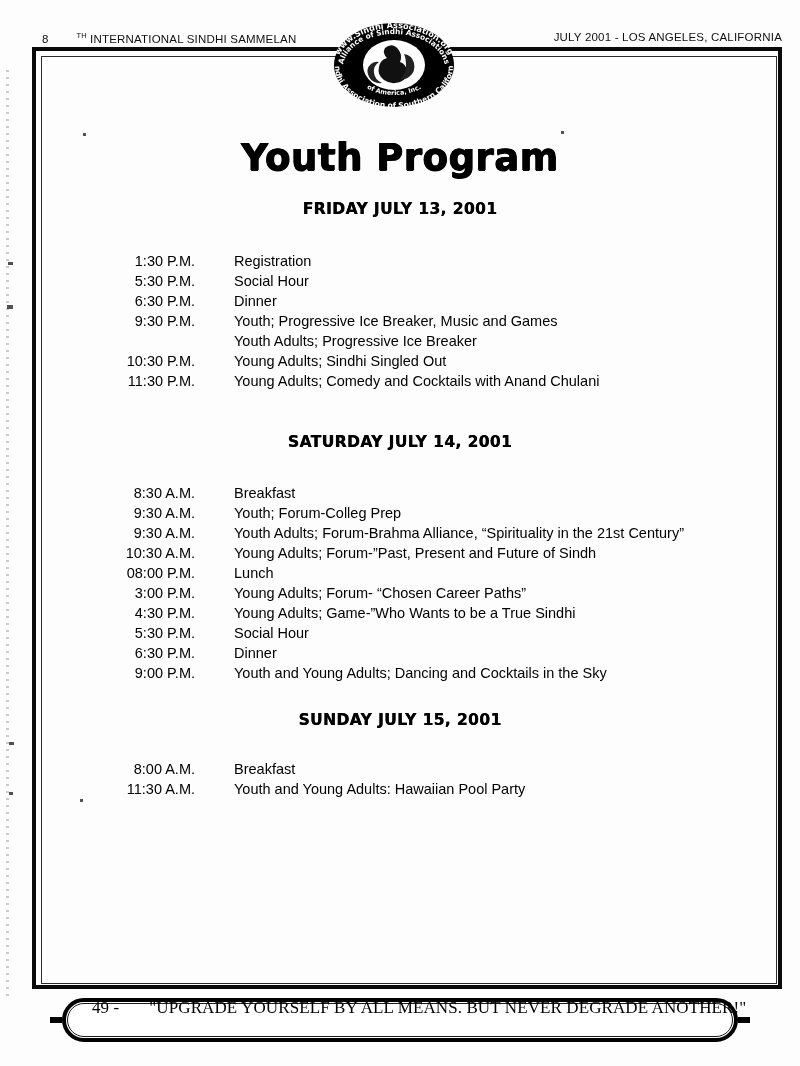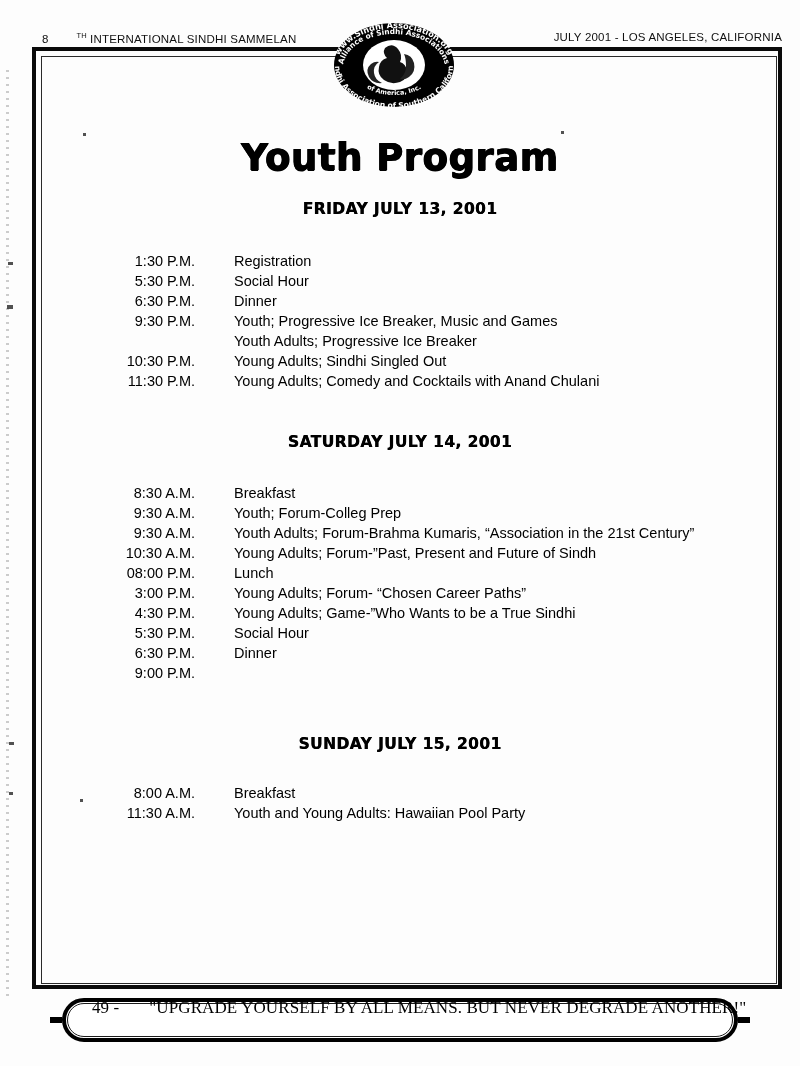--- a/index.html
+++ b/index.html
@@ -133,21 +133,21 @@
   }
   .row .desc {
     margin-left: 39px;
   }
 
   
   .day-block.friday   .day-heading { margin-bottom: 12px; }
   .day-block.friday   .rows        { margin-top: 33px; }
   .day-block.saturday .day-heading { margin-top: 42px; }
   .day-block.saturday .rows        { margin-top: 32px; }
-  .day-block.sunday   .day-heading { margin-top: 52px; text-align: center; }
+  .day-block.sunday   .day-heading { margin-top: 28px; text-align: center; }
   .day-block.sunday   .rows        { margin-top: 30px; }
 
   
   .footer {
     position: absolute;
     left: 62px;
     top: 998px;
     width: 676px;
     height: 44px;
     z-index: 7;
@@ -306,21 +306,21 @@
         <div class="row">
           <span class="time">8:30 A.M.</span>
           <span class="desc">Breakfast</span>
         </div>
         <div class="row">
           <span class="time">9:30 A.M.</span>
           <span class="desc">Youth; Forum-Colleg Prep</span>
         </div>
         <div class="row">
           <span class="time">9:30 A.M.</span>
-          <span class="desc">Youth Adults; Forum-Brahma Kumaris, “Association in the 21st Century”</span>
+          <span class="desc">Youth Adults; Forum-Brahma Alliance, “Spirituality in the 21st Century”</span>
         </div>
         <div class="row">
           <span class="time">10:30 A.M.</span>
           <span class="desc">Young Adults; Forum-”Past, Present and Future of Sindh</span>
         </div>
         <div class="row">
           <span class="time">08:00 P.M.</span>
           <span class="desc">Lunch</span>
         </div>
         <div class="row">
@@ -334,20 +334,21 @@
         <div class="row">
           <span class="time">5:30 P.M.</span>
           <span class="desc">Social Hour</span>
         </div>
         <div class="row">
           <span class="time">6:30 P.M.</span>
           <span class="desc">Dinner</span>
         </div>
         <div class="row">
           <span class="time">9:00 P.M.</span>
+          <span class="desc">Youth and Young Adults; Dancing and Cocktails in the Sky</span>
         </div>
       </div>
     </div>
 
     <div class="day-block sunday">
       <div class="day-heading">SUNDAY JULY 15, 2001</div>
       <div class="rows">
         <div class="row">
           <span class="time">8:00 A.M.</span>
           <span class="desc">Breakfast</span>

